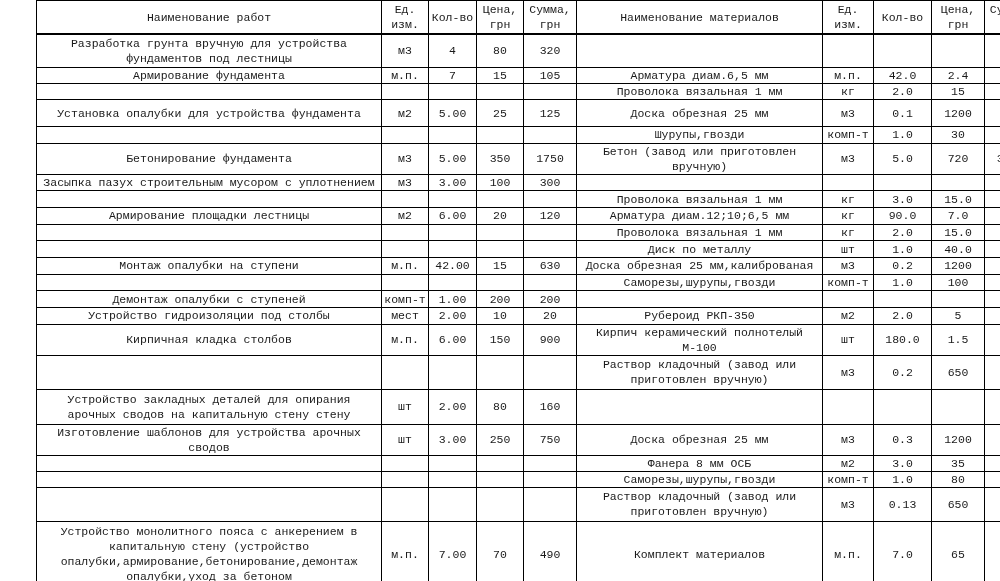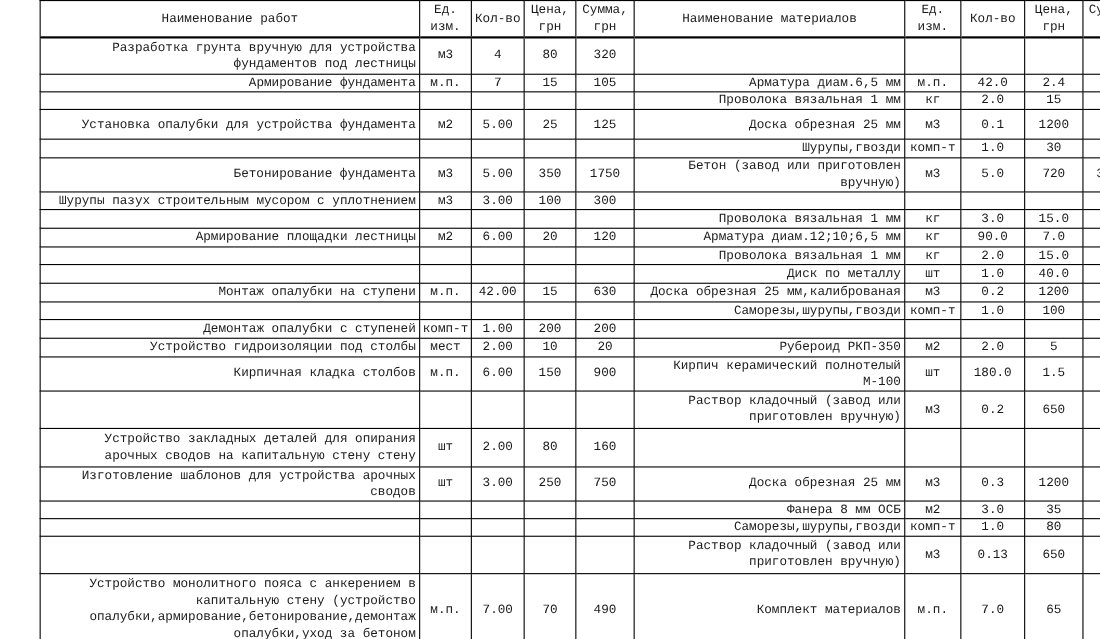--- a/index.html
+++ b/index.html
@@ -32,21 +32,21 @@
     font-weight: normal;
     color: #1a1a1a;
     background: #ffffff;
   }
   table.estimate thead tr { height: 32px; }
   table.estimate thead th {
     text-align: center;
     border-bottom: 2px solid #000000;
   }
   td.name {
-    text-align: right;
+    text-align: center;
     padding: 0 3px;
     word-wrap: break-word;
   }
   td.num {
     text-align: center;
     padding: 0 1px;
   }
 </style>
 </head>
 <body>
@@ -146,21 +146,21 @@
           <td class="num">5.00</td>
           <td class="num">350</td>
           <td class="num">1750</td>
           <td class="name">Бетон (завод или приготовлен вручную)</td>
           <td class="num">м3</td>
           <td class="num">5.0</td>
           <td class="num">720</td>
           <td class="num">3600</td>
         </tr>
         <tr style="height: 16.65px;">
-          <td class="name">Шурупы пазух строительным мусором с уплотнением</td>
+          <td class="name">Засыпка пазух строительным мусором с уплотнением</td>
           <td class="num">м3</td>
           <td class="num">3.00</td>
           <td class="num">100</td>
           <td class="num">300</td>
           <td class="name"></td>
           <td class="num"></td>
           <td class="num"></td>
           <td class="num"></td>
           <td class="num"></td>
         </tr>

